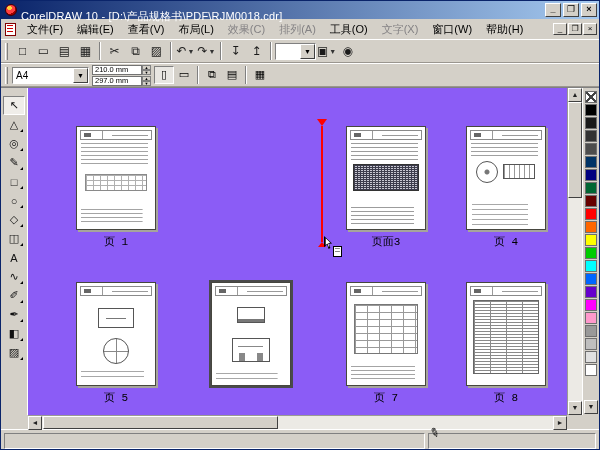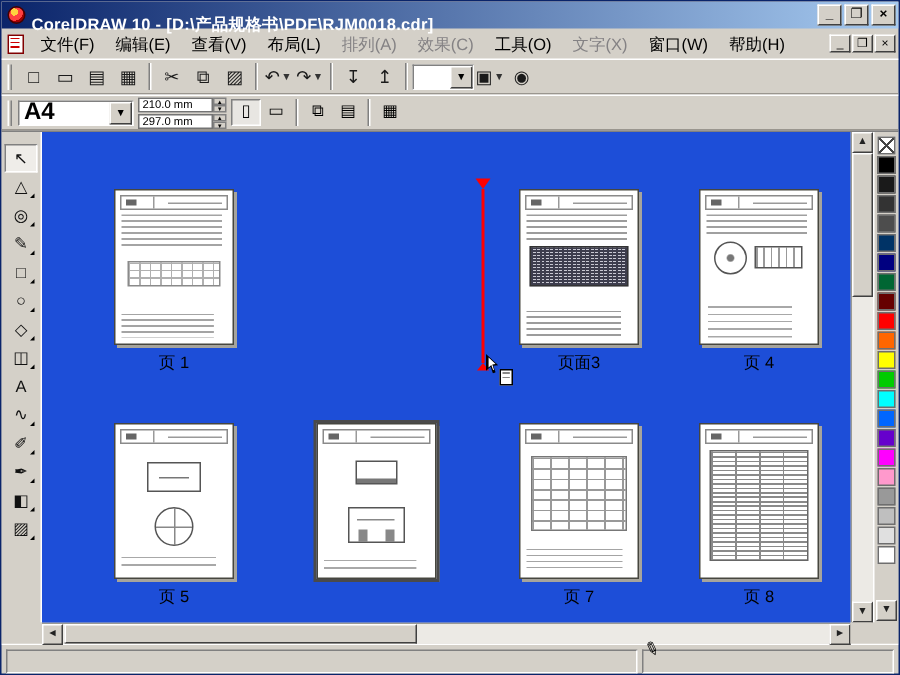--- a/index.html
+++ b/index.html
@@ -3,21 +3,21 @@
 <meta charset="utf-8">
 <style>
   * { margin:0; padding:0; box-sizing:border-box; }
   body { font-family:"Liberation Sans","DejaVu Sans",sans-serif; font-size:11px; background:#808080; }
   #window { position:relative; width:600px; height:450px; background:#d4d0c8; overflow:hidden; border:1px solid #0a246a; }
 
   
   .titlebar { height:18px; background:linear-gradient(to right,#0a246a,#a6caf0); display:flex; align-items:center; padding:0 2px; color:#fff; }
   .app-icon { width:12px; height:12px; border-radius:50%; flex:none; margin:0 4px 0 2px;
     background: radial-gradient(circle at 35% 30%, #ffd23f 0 25%, #ff4040 26% 60%, #a00000 61%); border:1px solid #400; }
-  .title-text { font-weight:bold; font-size:11px; white-space:nowrap; overflow:hidden; flex:1; letter-spacing:.2px;margin-top:12px; }
+  .title-text { font-weight:normal; font-size:11px; white-space:nowrap; overflow:hidden; flex:1; letter-spacing:.2px;margin-top:12px; }
   .winbtns { display:flex; gap:2px; flex:none; }
   .winbtn { width:16px; height:14px; background:#d4d0c8; border:1px solid; border-color:#fff #404040 #404040 #fff;
     font-size:9px; line-height:11px; text-align:center; color:#000; font-weight:bold; }
 
   
   .menubar { height:18px; display:flex; align-items:center; padding:10px 2px; }
   .mdi-doc-icon { width:11px; height:13px; background:#fff; border:1px solid #800000; margin:0 4px 0 2px; flex:none;
     background-image:repeating-linear-gradient(to bottom,#c00 0 1px,transparent 1px 3px); background-size:70% 70%; background-position:50% 60%; background-repeat:no-repeat; }
   .menu-item { padding:1px 7px; color:#000; cursor:default; }
   .menu-item.disabled { color:#848284; }
@@ -27,41 +27,41 @@
     font-size:8px; line-height:9px; text-align:center; }
 
   
   .toolbar-row { height:24px; display:flex; align-items:center; padding:0 2px; border-top:1px solid #fff; border-bottom:1px solid #9a968f; }
   .grip { width:3px; height:17px; border-left:1px solid #fff; border-right:1px solid #808080; margin:0 4px 0 2px; flex:none; }
   .tbtn { position:relative; min-width:21px; height:20px; background:transparent; border:1px solid transparent;
     display:flex; align-items:center; justify-content:center; font-size:12px; color:#1a1a1a; flex:none; }
   .tbtn .dd { font-size:7px; margin-left:1px; color:#333; }
   .sep { width:2px; height:18px; border-left:1px solid #808080; border-right:1px solid #fff; margin:0 3px; flex:none; }
   .combo { height:17px; background:#fff; border:1px solid; border-color:#808080 #fff #fff #808080; display:flex; align-items:center; flex:none; }
-  .combo .combo-text { padding:0 3px; font-size:16px; min-width:24px;font-weight:bold; }
+  .combo .combo-text { padding:0 3px; font-size:10px; min-width:24px; }
   .combo .combo-btn { width:15px; height:15px; background:#d4d0c8; border:1px solid; border-color:#fff #404040 #404040 #fff;
     font-size:7px; line-height:13px; text-align:center; }
   .spin-stack { display:flex; flex-direction:column; gap:1px; margin:0 3px; flex:none; }
   .spin { display:flex; }
   .spin-val { width:50px; height:10px; background:#fff; border:1px solid #737373; font-size:7.5px; line-height:8px; padding-left:2px; }
   .spin-arrows { display:flex; flex-direction:column; }
   .spin-arrows span { width:9px; height:5px; background:#d4d0c8; border:1px solid #808080; font-size:4px; line-height:3px; text-align:center; }
   .pbtn { width:20px; height:18px; background:#d4d0c8; border:1px solid transparent; font-size:11px; line-height:15px; text-align:center; flex:none; }
   .pbtn.active { border-color:#808080 #fff #fff #808080; background:#e8e6e2; }
 
   
   .main { display:flex; height:328px; border-top:1px solid #808080; }
 
   .toolbox { width:27px; background:#d4d0c8; padding-top:8px; display:flex; flex-direction:column; align-items:center; border-right:1px solid #fff; }
   .tool { position:relative; width:22px; height:19px; display:flex; align-items:center; justify-content:center;
     font-size:11px; color:#111; border:1px solid transparent; flex:none; }
   .tool.active { border-color:#808080 #fff #fff #808080; background:#efede9; }
   .tool.flyout::after { content:""; position:absolute; right:1px; bottom:1px; border-left:3px solid transparent; border-bottom:3px solid #000; }
 
-  .canvas { position:relative; flex:1; background:#1d4ed8; overflow:hidden; }
+  .canvas { position:relative; flex:1; background:#8b5cf6; overflow:hidden;font-family:Liberation Mono, monospace; }
 
   .page-cell { position:absolute; width:80px; }
   .thumb { position:relative; width:80px; height:104px; background:#fff; border:1px solid #46463f; box-shadow:2px 2px 0 #a6a49c; }
   .thumb.selected { outline:2px solid #4a4a4a; }
   .page-label { margin-top:4px; text-align:center; font-size:11px; color:#000; width:80px; white-space:nowrap; }
 
   .mini { position:absolute; inset:1px; }
   .m-head { position:absolute; top:2px; left:2px; right:2px; height:10px; border:1px solid #8a8a8a;
     background-image:linear-gradient(#666,#666),linear-gradient(#9a9a9a,#9a9a9a),linear-gradient(#9a9a9a,#9a9a9a);
     background-size:10% 55%, 1px 100%, 52% 1px; background-position:5% 50%, 30% 0, 92% 60%; background-repeat:no-repeat; }
@@ -174,22 +174,22 @@
     </span>
   </div>
 
   <div class="menubar">
     <span class="mdi-doc-icon"></span>
     <span style="display:flex">
         <span class="menu-item">文件(F)</span>
         <span class="menu-item">编辑(E)</span>
         <span class="menu-item">查看(V)</span>
         <span class="menu-item">布局(L)</span>
+        <span class="menu-item disabled">效果(C)</span>
         <span class="menu-item disabled">排列(A)</span>
-        <span class="menu-item disabled">效果(C)</span>
         <span class="menu-item">工具(O)</span>
         <span class="menu-item disabled">文字(X)</span>
         <span class="menu-item">窗口(W)</span>
         <span class="menu-item">帮助(H)</span>
       </span>
     <span class="spacer"></span>
     <span class="mdibtns">
       <span class="mdibtn">_</span>
       <span class="mdibtn">❐</span>
       <span class="mdibtn">×</span>

